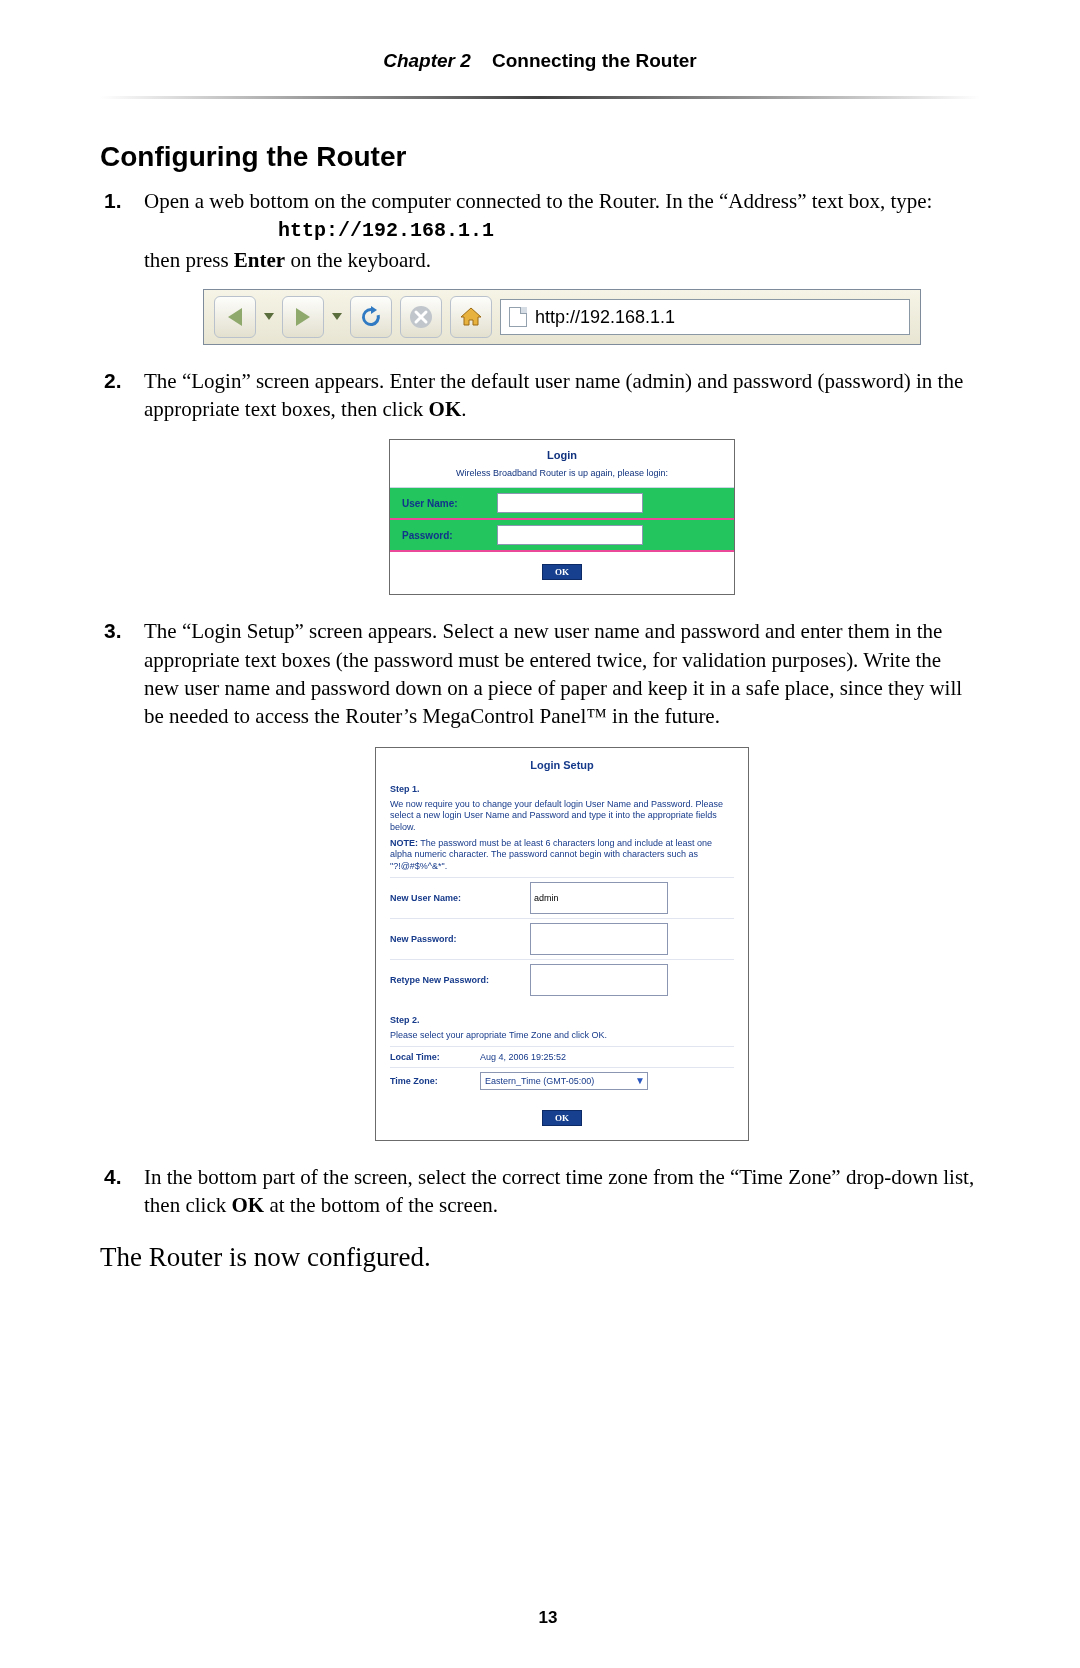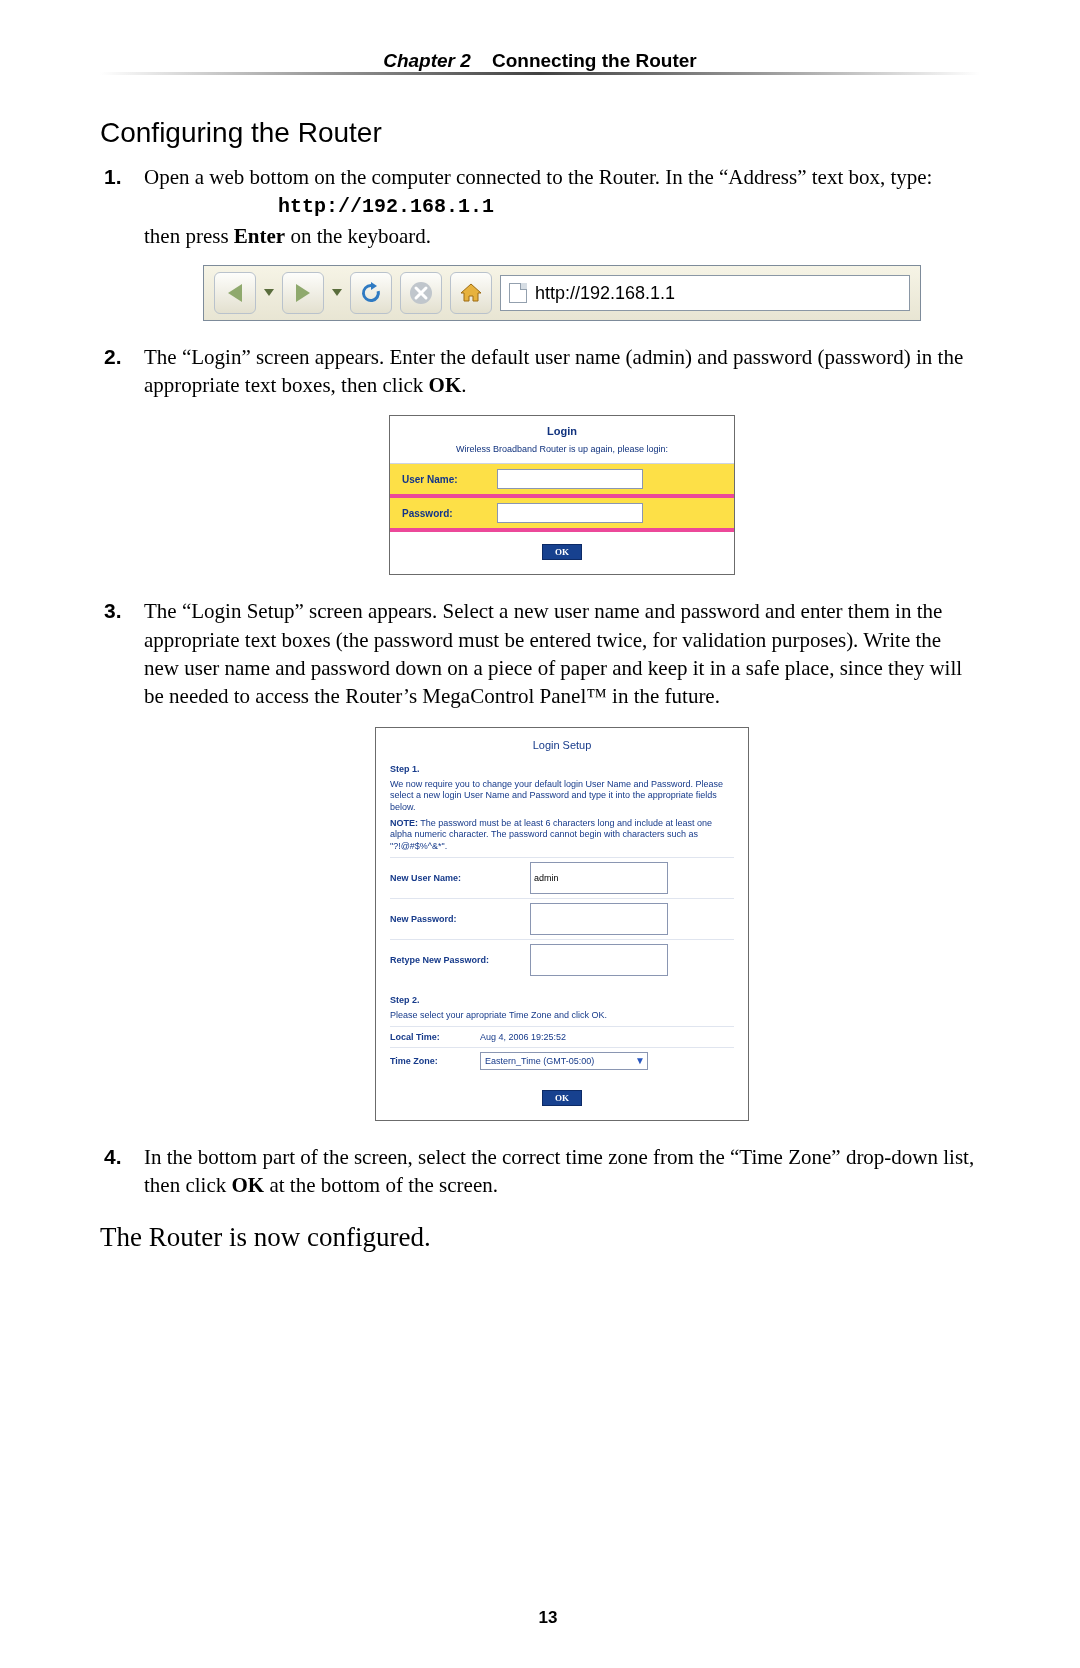--- a/index.html
+++ b/index.html
@@ -11,36 +11,36 @@
     color: #000;
     position: relative;
   }
   .page-inner { padding: 50px 100px 40px 100px; }
 
   .chapter-header {
     text-align: center;
     font-family: Arial, Helvetica, sans-serif;
     font-size: 19px;
     font-weight: bold;
-    margin-bottom: 0;
+    margin-bottom: 24px;
   }
   .chapter-header .chap-label { font-style: italic; }
   .rule {
     height: 14px;
     background: linear-gradient(to right, #fff 0%, #555 35%, #1b1b1b 50%, #555 65%, #fff 100%);
     opacity: .9;
     margin-bottom: 42px;
   }
   .rule::after { content:""; display:block; height:1px; }
   .rule { height:3px; background:linear-gradient(to right,#ffffff,#8d8d8d 25%,#2c2c2c 50%,#8d8d8d 75%,#ffffff); }
 
   h2.section-title {
     font-family: Arial, Helvetica, sans-serif;
     font-size: 28px;
-    font-weight: normal;
+    font-weight: bold;
     margin: 11px 0 14px 0;
   }
 
   ol.main-list { list-style: none; padding: 0; margin: 0; counter-reset: item; }
   ol.main-list > li { counter-increment: item; position: relative; padding-left: 44px; margin-bottom: 22px; font-size: 21px; line-height: 1.35; }
   ol.main-list > li::before {
     content: counter(item) ".";
     position: absolute; left: 4px; top: 0;
     font-family: Arial, Helvetica, sans-serif;
     font-weight: bold;
@@ -67,31 +67,31 @@
   .reload-icn svg, .stop-icn svg, .home-icn svg { display:block; }
   .addrbox { flex:1; height:34px; border:1px solid #8a97a5; background:#fff; display:flex; align-items:center; padding:0 8px; font-size:18px; color:#000; }
   .doc-ico { width:16px;height:18px;border:1px solid #93a0ae; margin-right:8px; position:relative; background:#fff; }
   .doc-ico::after{content:"";position:absolute;right:-1px;top:-1px;width:6px;height:6px;background:#d6dde4;border-left:1px solid #93a0ae;border-bottom:1px solid #93a0ae;}
 
   
   .fig-login { width:344px; margin:16px auto 0 auto; border:1px solid #6b6b6b;
     font-family: Verdana, Arial, sans-serif; font-size:10px; color:#163a8a; background:#fff; }
   .fig-login .ttl { text-align:center; font-weight:bold; padding:8px 0 2px; color:#10327e; font-size:11px; }
   .fig-login .msg { text-align:center; padding:2px 8px 8px; color:#10327e; font-size:9px; border-bottom:1px solid #cdd4e3;}
-  .lrow { display:flex; align-items:center; padding:5px 12px; border-bottom:4px solid #ec4899; background:#fde047;}
+  .lrow { display:flex; align-items:center; padding:5px 12px; border-bottom:2px solid #ec4899; background:#22c55e;}
   .lrow:nth-of-type(odd){}
   .lrow .lab { width:95px; font-weight:bold; color:#12348a; }
   .lrow input { flex:0 0 140px; height:16px; border:1px solid #8a96b2; background:#fff; font-size:10px; }
   .lbtnrow { text-align:center; padding:12px 0 14px; }
   .okbtn { display:inline-block; background:#17418f; color:#fff; font:bold 9px Verdana; padding:2px 12px; border:1px solid #0c2a66; }
 
   
   .fig-setup { width:372px; margin:16px auto 0 auto; border:1px solid #6b6b6b;
     font-family: Verdana, Arial, sans-serif; font-size:9px; color:#163a8a; background:#fff;}
-  .fig-setup .ttl { text-align:center; font-weight:normal; padding:10px 0 6px; font-size:11px; }
+  .fig-setup .ttl { text-align:center; font-weight:bold; padding:10px 0 6px; font-size:11px; }
   .fs-body{ padding:0 14px 6px; }
   .step { font-weight:bold; margin:4px 0; }
   .para { margin:4px 0; line-height:1.3; }
   .note b { font-weight:bold; }
   .srow { display:flex; align-items:center; padding:4px 0; border-top:1px solid #e0e5ef;}
   .srow:first-of-type{border-top:1px solid #cdd4e3;}
   .srow .lab { width:140px; font-weight:bold;}
   .srow input.tx { width:130px; height:14px; border:1px solid #8a96b2; font-size:9px; padding:8px 3px;}
   .srow .val { }
   .tzsel { width:160px; height:16px; border:1px solid #8a96b2; display:flex; align-items:center; justify-content:space-between; padding:0 2px 0 4px; font-size:9px;}

